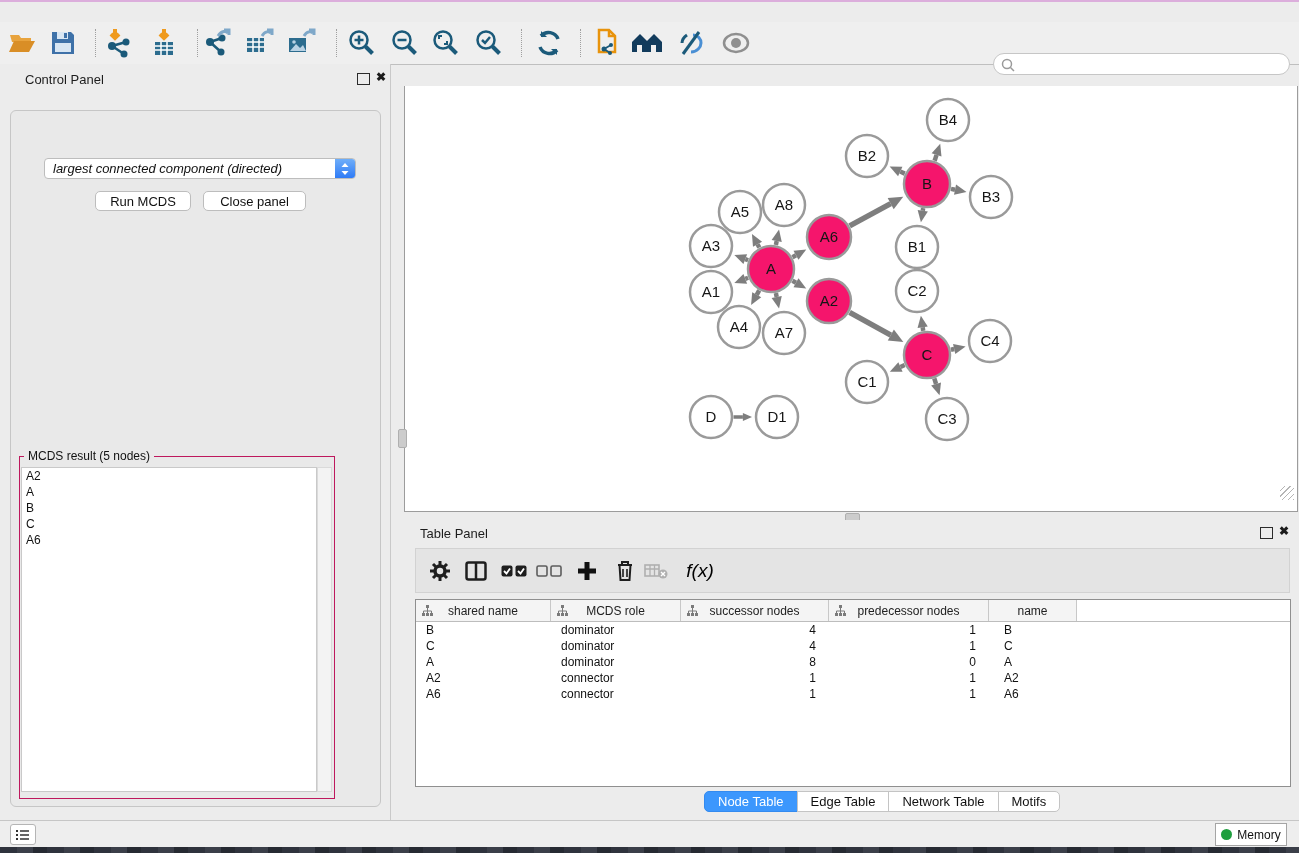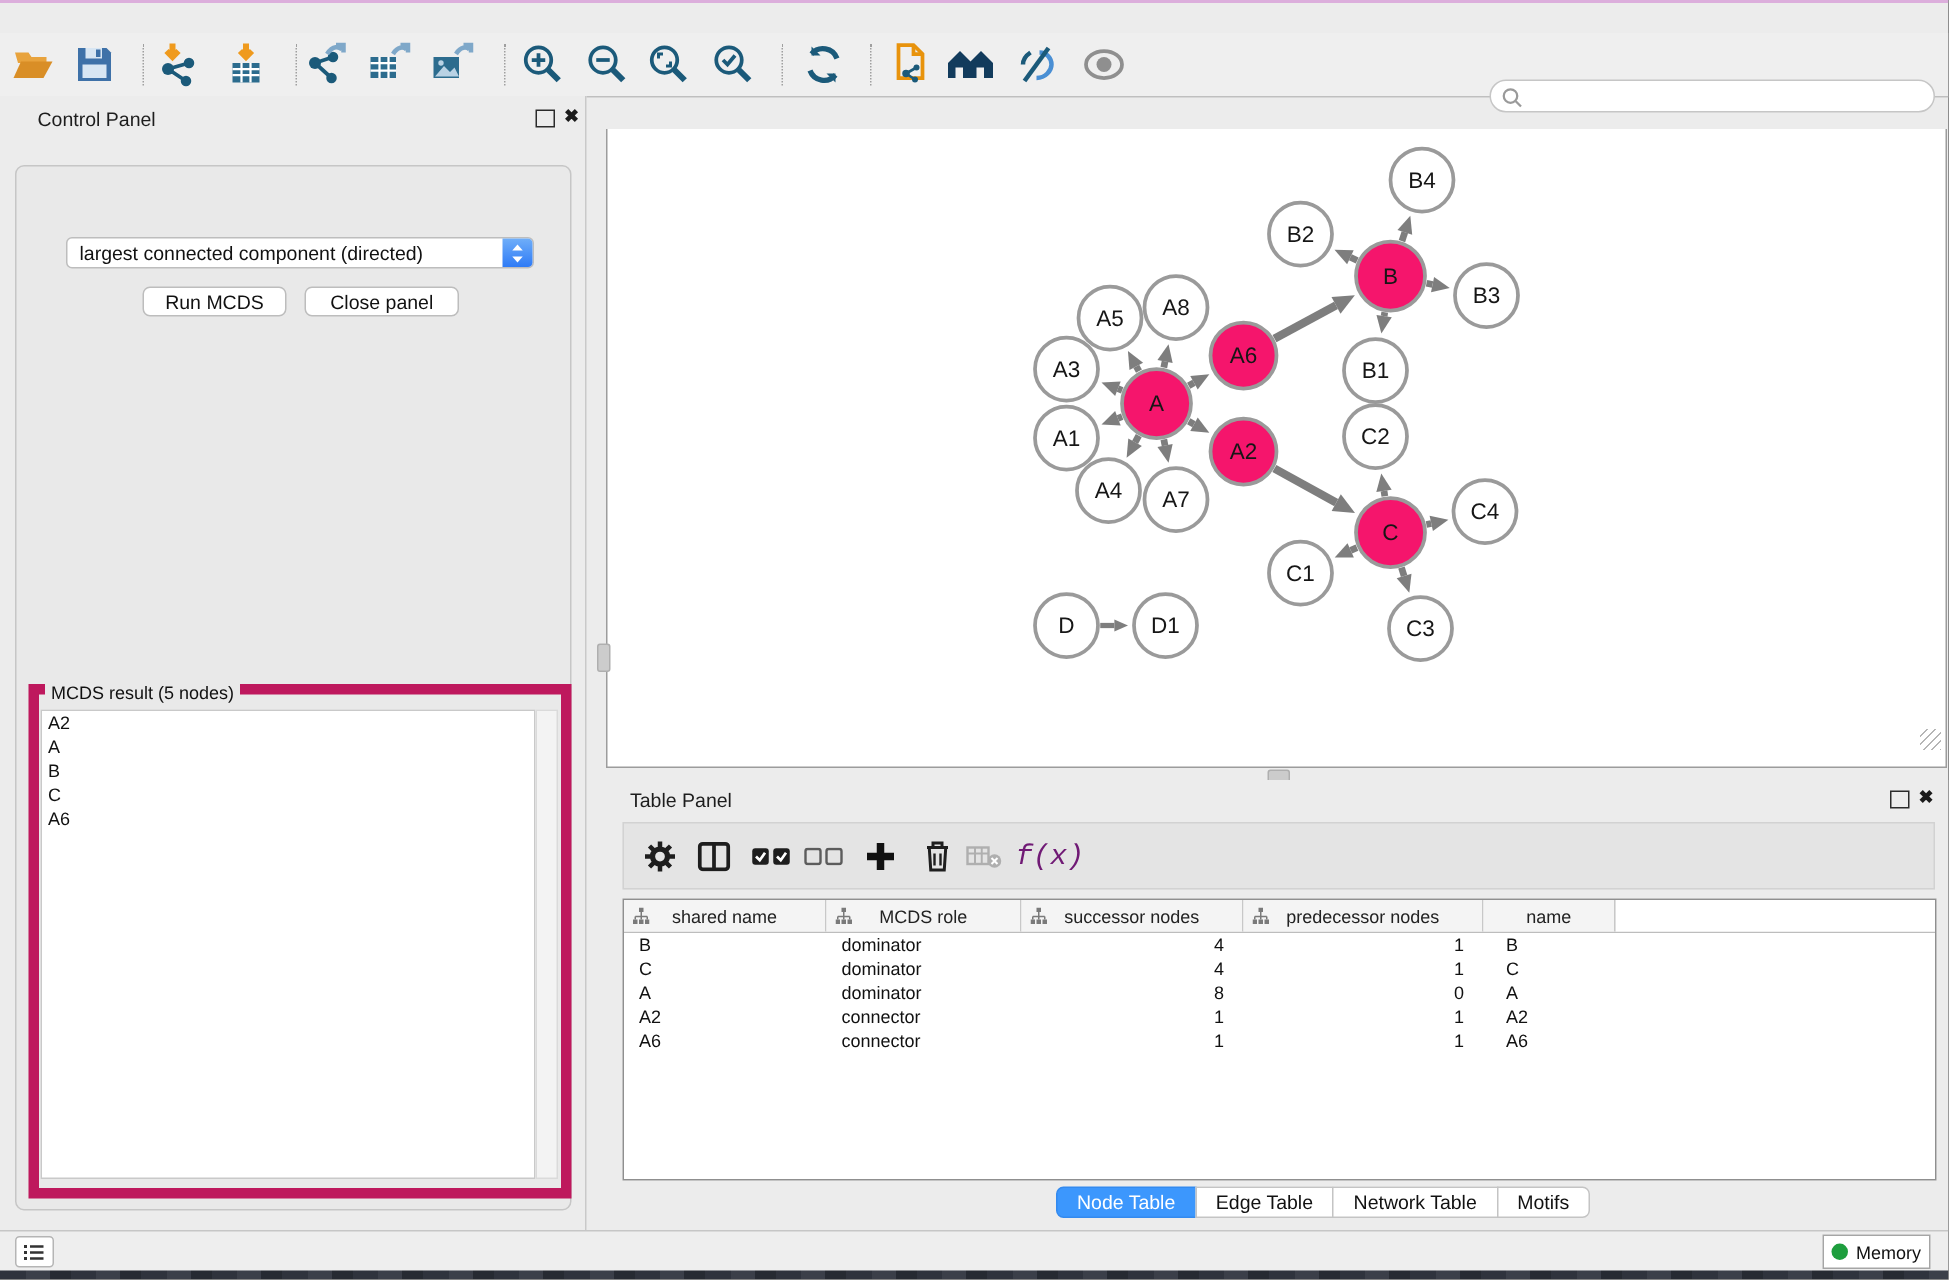--- a/index.html
+++ b/index.html
@@ -28,25 +28,25 @@
   .cp .panel-float{left:357px;} .cp .panel-close{left:376px;}
   .cp-body{position:absolute;left:10px;top:46px;width:371px;height:697px;background:#E9E9E9;border:1px solid #C6C6C6;border-radius:6px;box-sizing:border-box;}
   .seg-tabs{position:absolute;display:flex;z-index:3;}
   .cp-tabs{left:78px;top:32px;}
   .seg-tab{height:21px;line-height:21px;padding:0 13px;font-size:13px;color:#111;background:#fff;border:1px solid #C4C4C4;margin-left:-1px;cursor:default;}
   .seg-tab:first-child{border-top-left-radius:5px;border-bottom-left-radius:5px;margin-left:0;}
   .seg-tab:last-child{border-top-right-radius:5px;border-bottom-right-radius:5px;}
   .seg-tab.sel{background:#3C97FD;border-color:#338AEF;color:#fff;}
   .opt-label{position:absolute;left:0;top:26px;width:100%;text-align:center;font-size:13px;color:#111;}
   .mac-select{position:absolute;left:33px;top:47px;width:312px;height:21px;background:#fff;border:1px solid #BDBDBD;border-radius:4px;box-sizing:border-box;}
-  .mac-select-text{position:absolute;left:8px;top:2px;font-size:13px;color:#111;white-space:nowrap;}
+  .mac-select-text{position:absolute;left:8px;top:2px;font-size:13px;color:#111;white-space:nowrap;font-style:italic;}
   .mac-select-stepper{position:absolute;right:0;top:0;width:20px;height:19px;background:linear-gradient(#6FAEF9,#2F7BF6);border-radius:0 3px 3px 0;display:flex;align-items:center;justify-content:center;}
   .btn-row{position:absolute;left:0;top:80px;width:100%;}
   .mac-btn{position:absolute;height:20px;background:#fff;border:1px solid #BDBDBD;border-radius:5px;font-size:13px;color:#111;font-family:"Liberation Sans",sans-serif;padding:0;}
-  .fieldset{position:absolute;left:8px;top:345px;width:362px;height:343px;border:7px solid #be185d;box-sizing:border-box;}
+  .fieldset{position:absolute;left:8px;top:345px;width:316px;height:343px;border:1px solid #be185d;box-sizing:border-box;}
   .fieldset-legend{position:absolute;left:4px;top:-8px;background:#E9E9E9;padding:0 4px;font-size:12px;color:#111;}
   .mcds-list{position:absolute;left:1px;top:10px;bottom:6px;right:17px;background:#fff;border:1px solid #C9C9C9;overflow:hidden;}
   .mcds-scroll{position:absolute;right:2px;top:10px;bottom:6px;width:13px;background:#F3F3F3;border:1px solid #DADADA;}
   .mcds-item{font-size:12px;line-height:16px;padding:0 4px;color:#111;}
   
   .nw{position:absolute;left:404px;top:62px;width:894px;height:458px;}
   .nw-titlebar{position:absolute;left:0;top:0;width:100%;height:24px;background:linear-gradient(#F0F0F0,#DBDBDB);border:1px solid #9C9C9C;box-sizing:border-box;}
   .nw-titlebar .tl.red{left:10px;top:6px;}
   .nw-titlebar .tl.yel{left:26px;top:6px;}
   .nw-titlebar .tl.grn{left:42px;top:6px;}
@@ -54,21 +54,21 @@
   .nw-canvas{position:absolute;left:0;top:24px;width:894px;height:426px;background:#fff;border:1px solid #9C9C9C;border-top:none;box-sizing:border-box;}
   .nw-hscroll-thumb{position:absolute;left:441px;top:451px;width:13px;height:7px;background:#CCCCCC;border:1px solid #AFAFAF;border-radius:2px;}
   .nw-vscroll-thumb{position:absolute;left:-6px;top:367px;width:7px;height:17px;background:#CCCCCC;border:1px solid #AFAFAF;border-radius:2px;}
   .nw-grip{position:absolute;right:3px;bottom:11px;width:14px;height:14px;background:repeating-linear-gradient(135deg,transparent 0 3px,#B5B5B5 3px 4px);}
   
   .tp{position:absolute;left:404px;top:520px;width:895px;height:300px;background:#ECECEC;}
   .tp-title{position:absolute;left:16px;top:6px;font-size:13px;color:#1d1d1d;}
   .tp .panel-float{left:856px;top:7px;} .tp .panel-close{left:875px;top:4px;}
   .tp-toolbar{position:absolute;left:11px;top:28px;width:875px;height:45px;background:#E4E4E4;border:1px solid #D2D2D2;box-sizing:border-box;}
   .tpi{position:absolute;top:6px;width:32px;height:32px;display:flex;align-items:center;justify-content:center;}
-  .fx{font-family:Liberation Mono, monospace;font-style:italic;font-size:19px;color:#701a75;}
+  .fx{font-family:Liberation Sans, sans-serif;font-style:italic;font-size:19px;color:#000000;}
   .tp-table{position:absolute;left:11px;top:79px;width:876px;height:188px;background:#fff;border:1px solid #8F8F8F;box-sizing:border-box;overflow:hidden;}
   .th-row{display:flex;height:21px;border-bottom:1px solid #BDBDBD;}
   .th{position:relative;background:#F4F4F4;border-right:1px solid #C8C8C8;display:flex;align-items:center;justify-content:center;font-size:12px;color:#222;box-sizing:border-box;}
   .th svg{position:absolute;left:6px;top:5px;}
   .th-filler{flex:1;background:#fff;}
   .tr{display:flex;height:16px;align-items:center;font-size:12px;color:#111;}
   .td{box-sizing:border-box;white-space:nowrap;overflow:hidden;}
   .td.left{text-align:left;padding-left:10px;}
   .td.right{text-align:right;padding-right:13px;}
   .td.name{padding-left:15px;}

